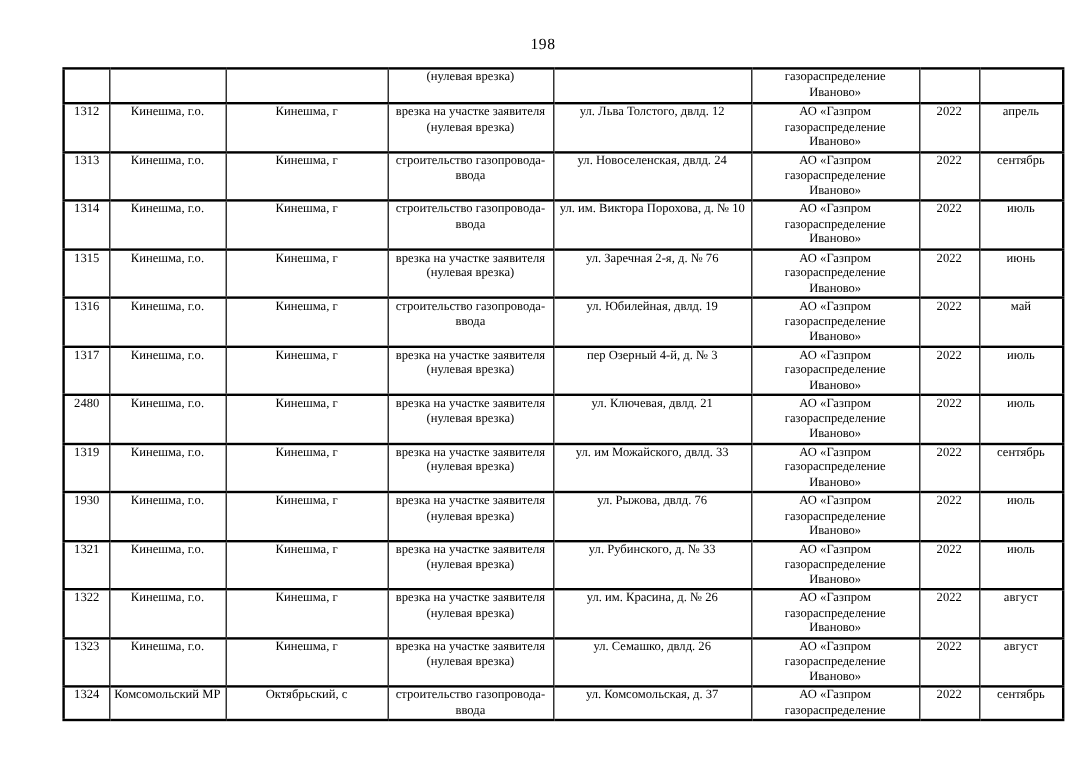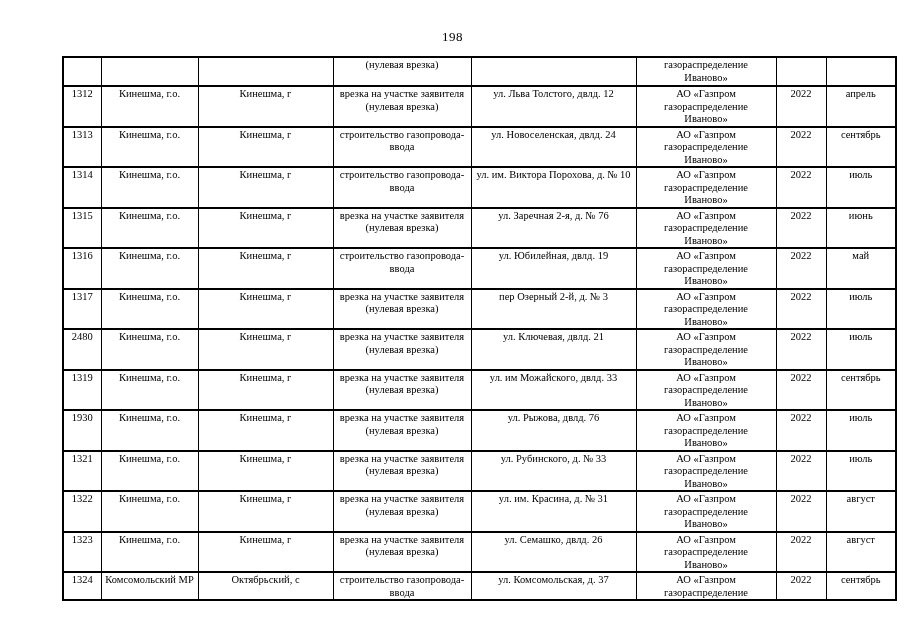--- a/index.html
+++ b/index.html
@@ -23,21 +23,21 @@
     top: 29px;
     left: 0;
     width: 905px;
     text-align: center;
     font-size: 13px;
     letter-spacing: 0.5px;
   }
   table.reg-table {
     position: absolute;
     top: 56px;
-    left: 62px;
+    left: 52px;
     width: 833px;
     border-collapse: collapse;
     table-layout: fixed;
     border: 2px solid #000000;
   }
   table.reg-table td {
     border: 1px solid #000000;
     border-top-width: 2px;
     border-bottom-width: 2px;
     vertical-align: top;
@@ -145,21 +145,21 @@
 Иваново»</td>
           <td>2022</td>
           <td>май</td>
         </tr>
         <tr class="data-row">
           <td>1317</td>
           <td>Кинешма, г.о.</td>
           <td>Кинешма, г</td>
           <td>врезка на участке заявителя
 (нулевая врезка)</td>
-          <td>пер Озерный 2-й, д. № 3</td>
+          <td>пер Озерный 4-й, д. № 3</td>
           <td>АО «Газпром
 газораспределение
 Иваново»</td>
           <td>2022</td>
           <td>июль</td>
         </tr>
         <tr class="data-row">
           <td>2480</td>
           <td>Кинешма, г.о.</td>
           <td>Кинешма, г</td>
@@ -210,21 +210,21 @@
 Иваново»</td>
           <td>2022</td>
           <td>июль</td>
         </tr>
         <tr class="data-row">
           <td>1322</td>
           <td>Кинешма, г.о.</td>
           <td>Кинешма, г</td>
           <td>врезка на участке заявителя
 (нулевая врезка)</td>
-          <td>ул. им. Красина, д. № 31</td>
+          <td>ул. им. Красина, д. № 26</td>
           <td>АО «Газпром
 газораспределение
 Иваново»</td>
           <td>2022</td>
           <td>август</td>
         </tr>
         <tr class="data-row">
           <td>1323</td>
           <td>Кинешма, г.о.</td>
           <td>Кинешма, г</td>

